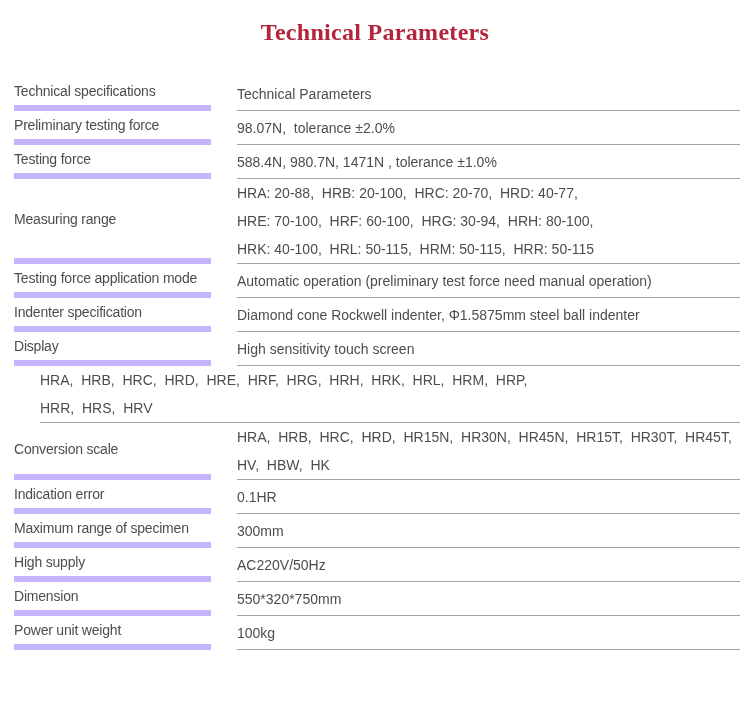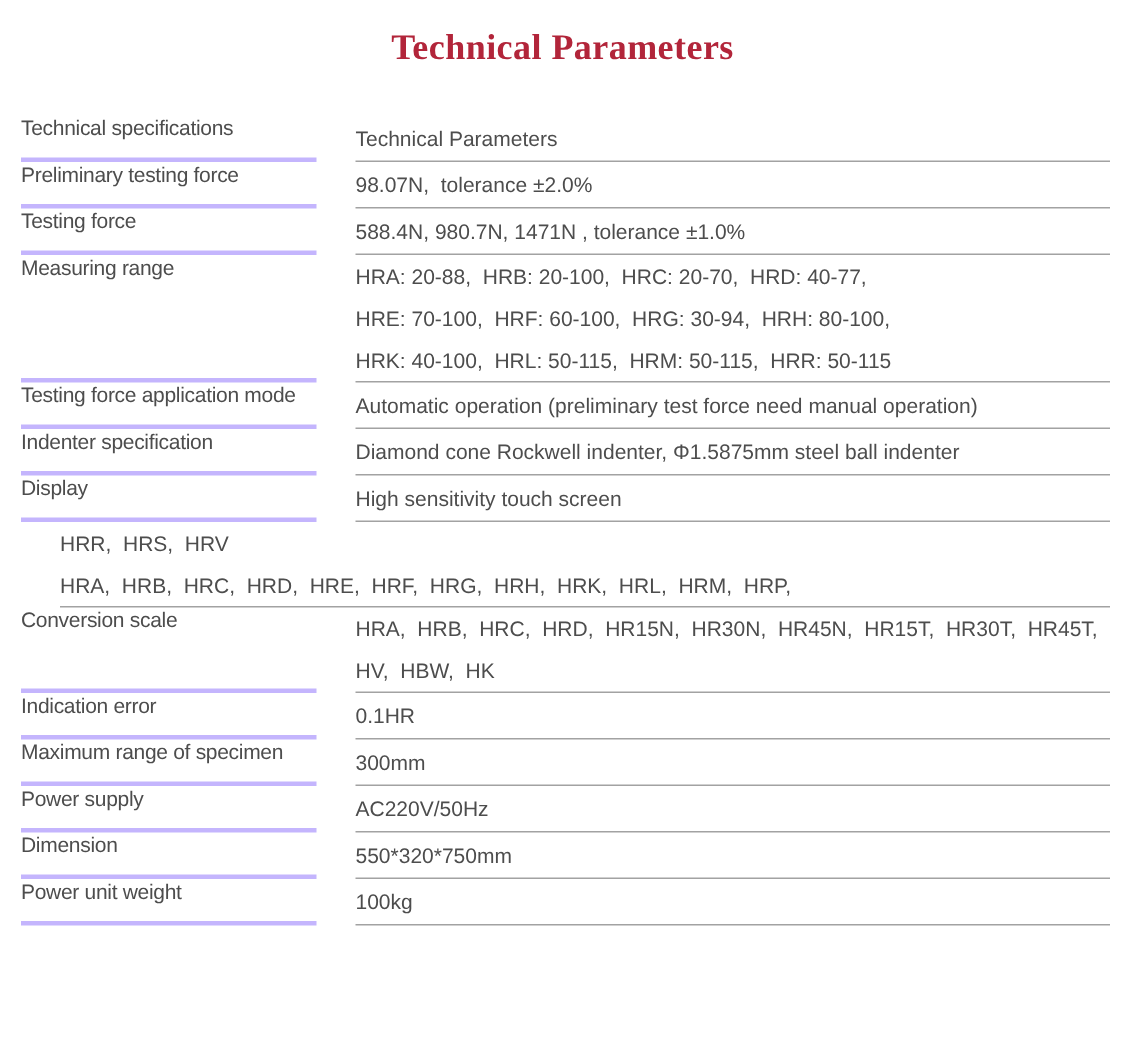--- a/index.html
+++ b/index.html
@@ -28,23 +28,23 @@
     margin: 31px 10px 0 14px;
     width: 726px;
   }
   .row {
     display: flex;
     align-items: stretch;
   }
   .label-cell {
     width: 197px;
     min-width: 197px;
-    border-bottom: 3px solid #c4b5fd;
+    border-bottom: 6px solid #c4b5fd;
     display: flex;
-    align-items: flex-start;
+    align-items: center;
     min-height: 28px;
   }
   .label-text {
     font-size: 14px;
     color: #4d4d4d;
     white-space: nowrap;
     letter-spacing: -0.2px;
   }
   .col-gap {
     width: 26px;
@@ -142,22 +142,22 @@
       </div>
     <div class="col-gap"></div>
     <div class="value-cell">
       <div class="value-line">High sensitivity touch screen</div>
     </div>
   </div>
 
   <div class="row">
     <div class="col-gap"></div>
     <div class="value-cell">
+      <div class="value-line">HRA,  HRB,  HRC,  HRD,  HRE,  HRF,  HRG,  HRH,  HRK,  HRL,  HRM,  HRP,  </div>
       <div class="value-line">HRR,  HRS,  HRV</div>
-      <div class="value-line">HRA,  HRB,  HRC,  HRD,  HRE,  HRF,  HRG,  HRH,  HRK,  HRL,  HRM,  HRP,  </div>
     </div>
   </div>
 
   <div class="row">
     <div class="label-cell">
         <span class="label-text">Conversion scale</span>
       </div>
     <div class="col-gap"></div>
     <div class="value-cell">
       <div class="value-line">HRA,  HRB,  HRC,  HRD,  HR15N,  HR30N,  HR45N,  HR15T,  HR30T,  HR45T,  </div>
@@ -182,21 +182,21 @@
       </div>
     <div class="col-gap"></div>
     <div class="value-cell">
       <div class="value-line">300mm</div>
     </div>
   </div>
 
 
   <div class="row">
     <div class="label-cell">
-        <span class="label-text">Power supply</span>
+        <span class="label-text">High supply</span>
       </div>
     <div class="col-gap"></div>
     <div class="value-cell">
       <div class="value-line">AC220V/50Hz</div>
     </div>
   </div>
 
   <div class="row">
     <div class="label-cell">
         <span class="label-text">Dimension</span>

